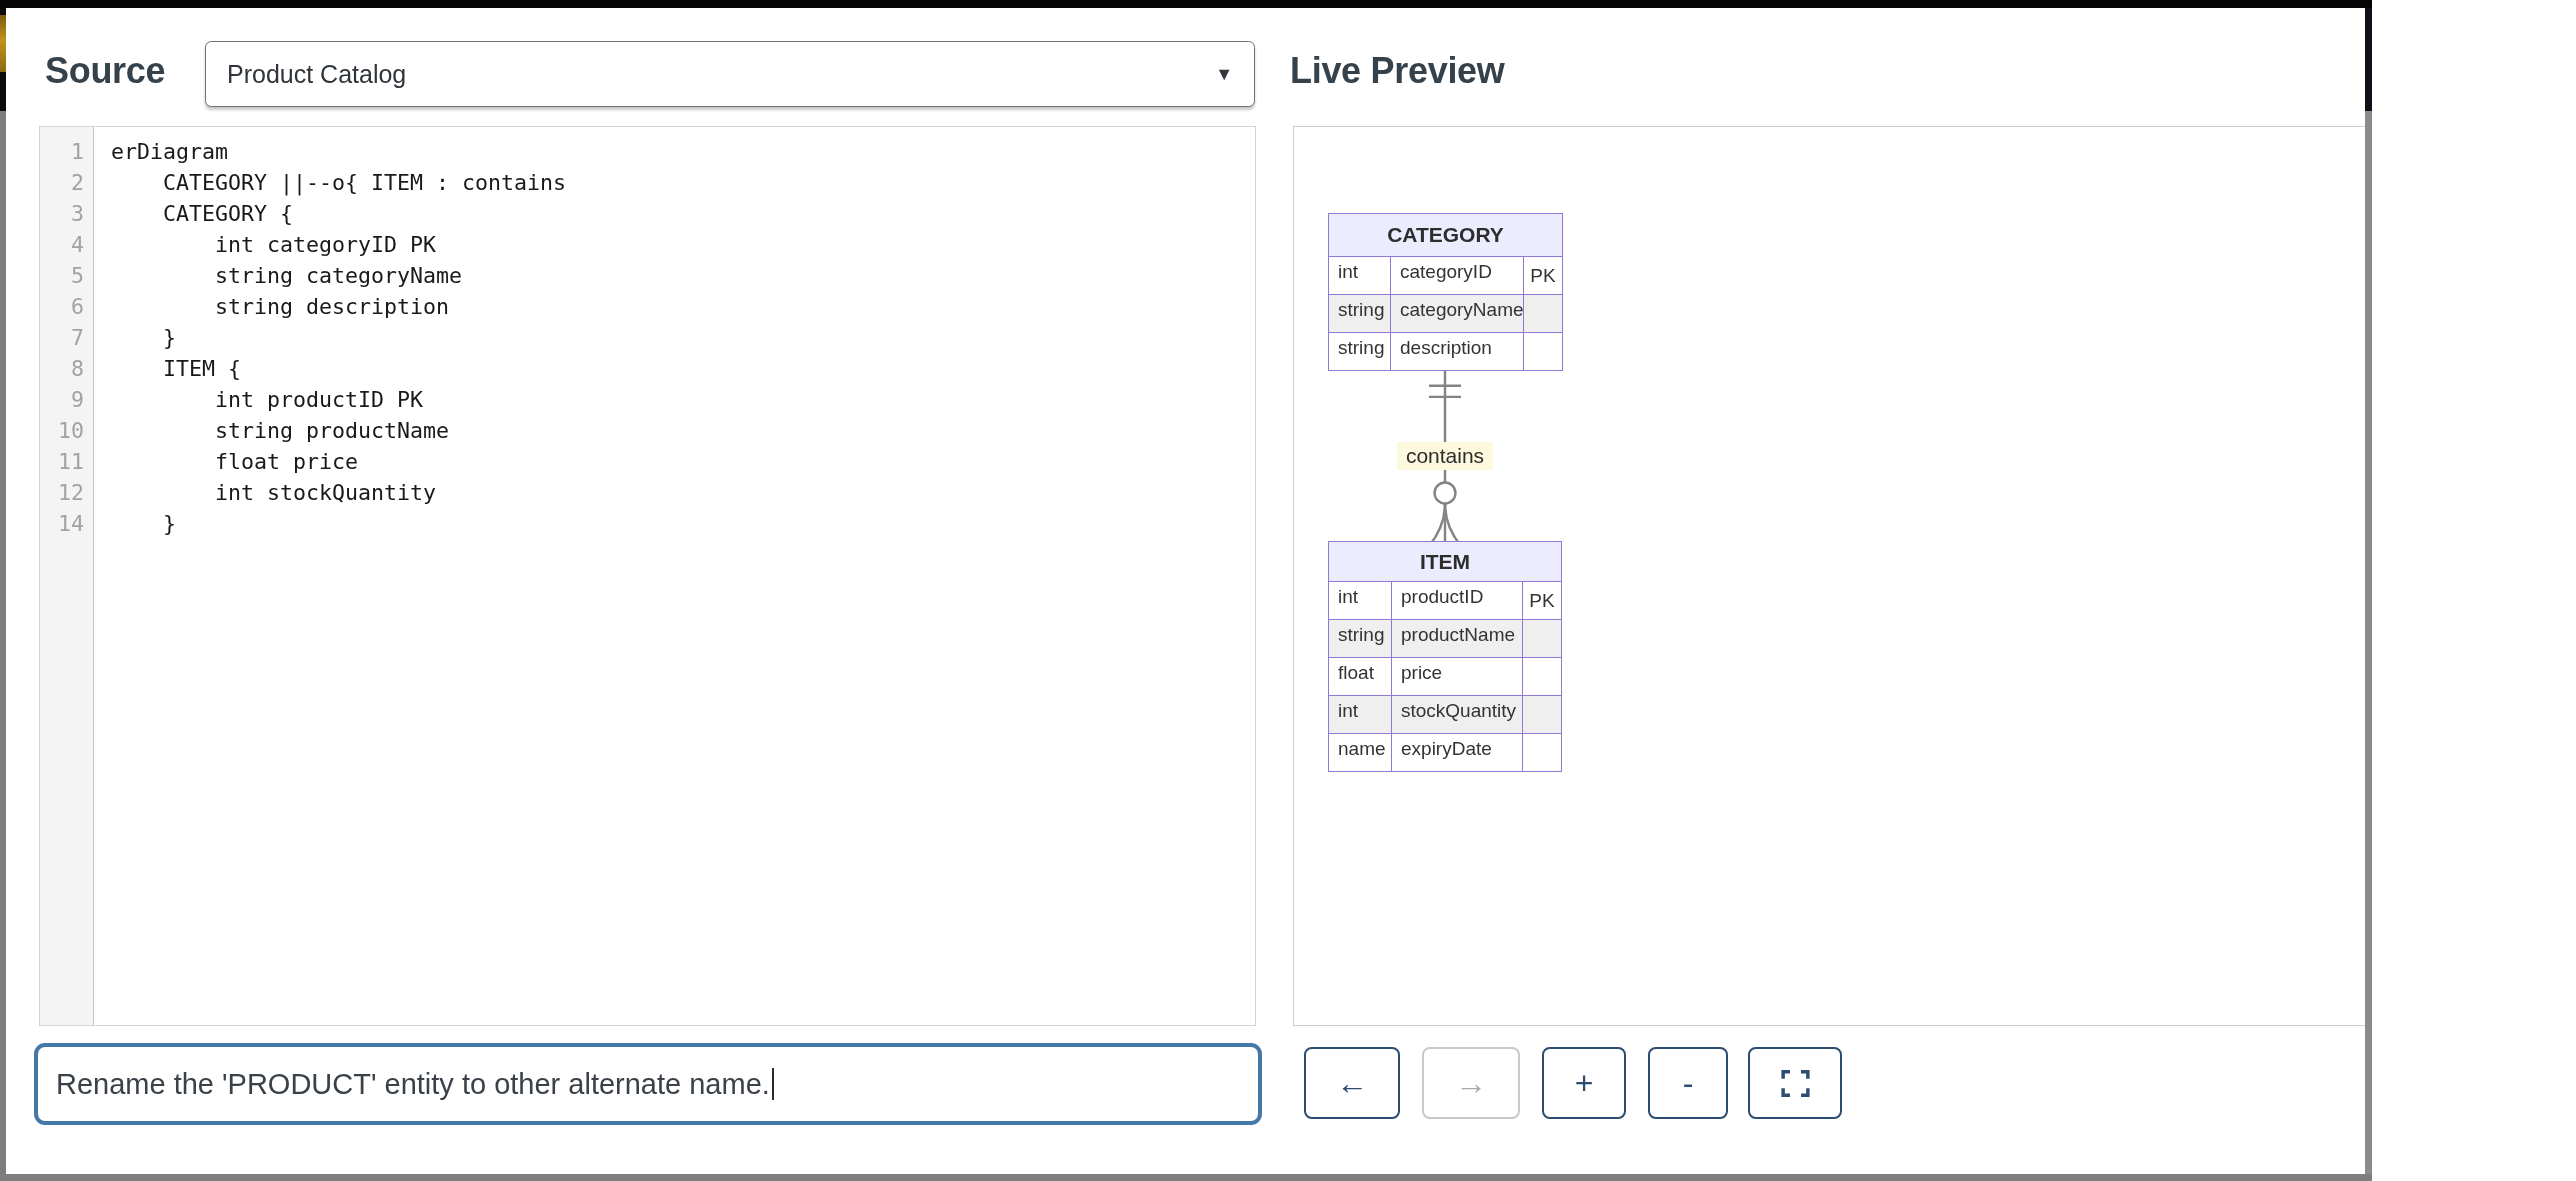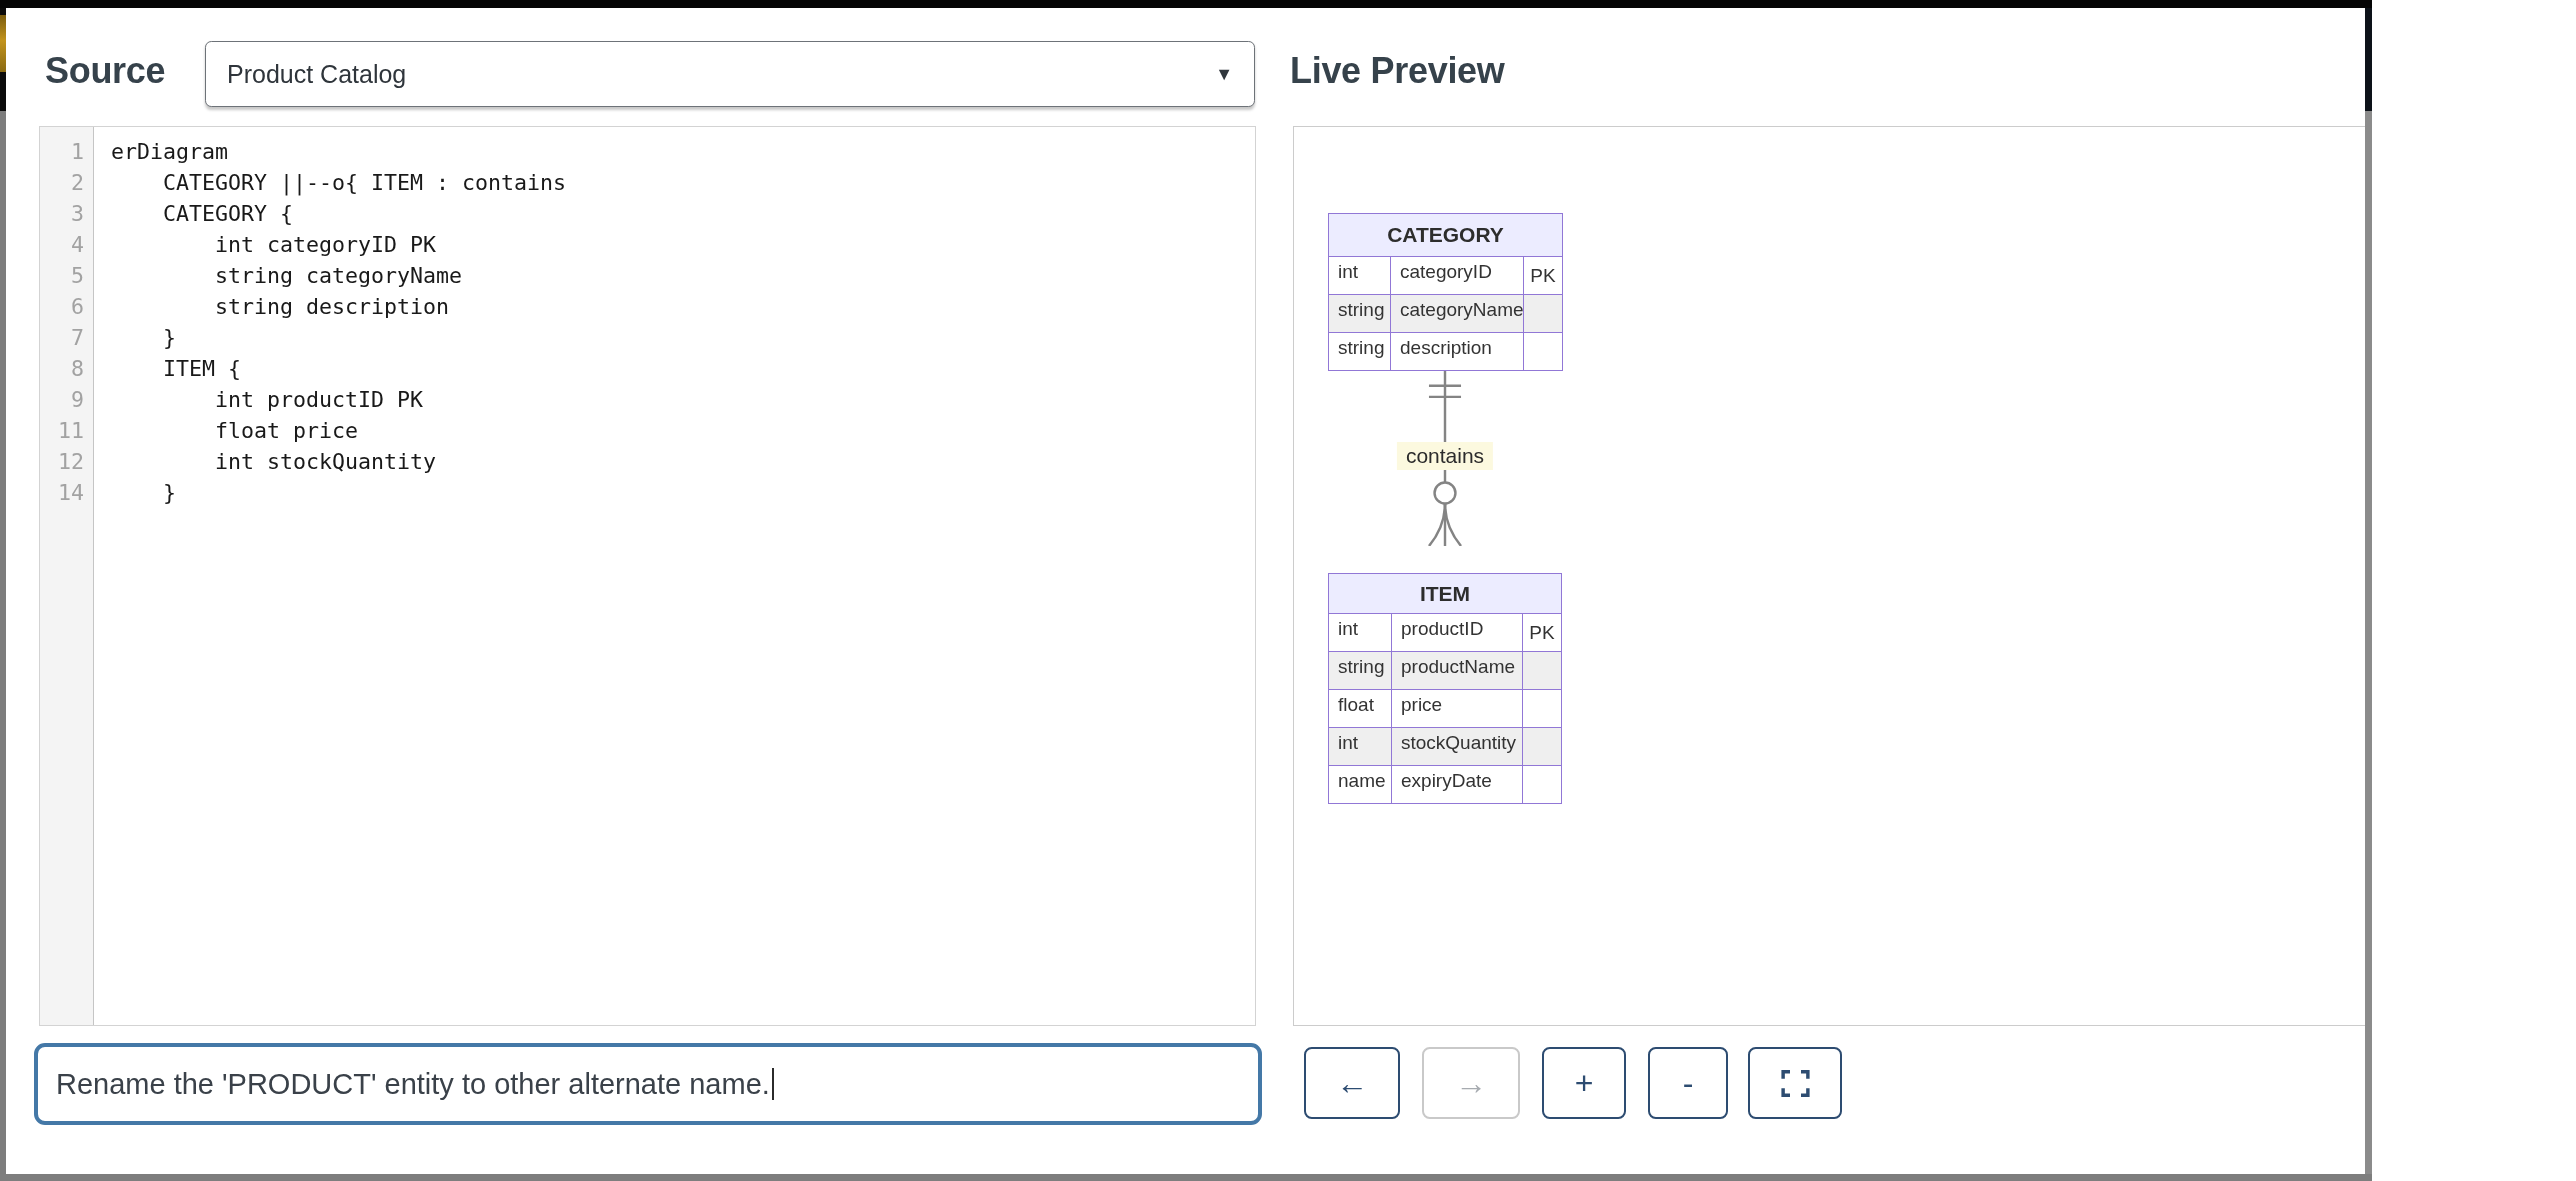--- a/index.html
+++ b/index.html
@@ -111,20 +111,24 @@
             <span class="ln">7</span>
             <span class="lt">    }</span>
           </div>
         <div class="code-row">
             <span class="ln">8</span>
             <span class="lt">    ITEM {</span>
           </div>
         <div class="code-row">
             <span class="ln">9</span>
             <span class="lt">        int productID PK</span>
+          </div>
+        <div class="code-row">
+            <span class="ln">10</span>
+            <span class="lt">        string productName</span>
           </div>
         <div class="code-row">
             <span class="ln">11</span>
             <span class="lt">        float price</span>
           </div>
         <div class="code-row">
             <span class="ln">12</span>
             <span class="lt">        int stockQuantity</span>
           </div>
         <div class="code-row">
@@ -181,21 +185,21 @@
       <line x1="50" y1="0" x2="50" y2="196" stroke="#848484" stroke-width="3.5"></line>
       <line x1="27" y1="24" x2="73" y2="24" stroke="#848484" stroke-width="3.5"></line>
       <line x1="27" y1="40" x2="73" y2="40" stroke="#848484" stroke-width="3.5"></line>
       <circle cx="50" cy="178" r="15" fill="#ffffff" stroke="#848484" stroke-width="3.5"></circle>
       <line x1="50" y1="193" x2="50" y2="254" stroke="#848484" stroke-width="3.5"></line>
       <path d="M50,193 C50,222 37,242 27,254" fill="none" stroke="#848484" stroke-width="3.5"></path>
       <path d="M50,193 C50,222 63,242 73,254" fill="none" stroke="#848484" stroke-width="3.5"></path>
     </svg>
     <div class="rel-label">contains</div>
 
-    <table class="ent" style="left:1328px;top:573px;width:232px;">
+    <table class="ent" style="left:1328px;top:541px;width:232px;">
       <colgroup>
           <col style="width:63px">
           <col style="width:131px">
           <col style="width:39px">
         </colgroup>
       <tbody>
           <tr class="hrow" style="height:40px;">
             <td colspan="3">ITEM</td>
           </tr>
       <tr style="height:38px;">

